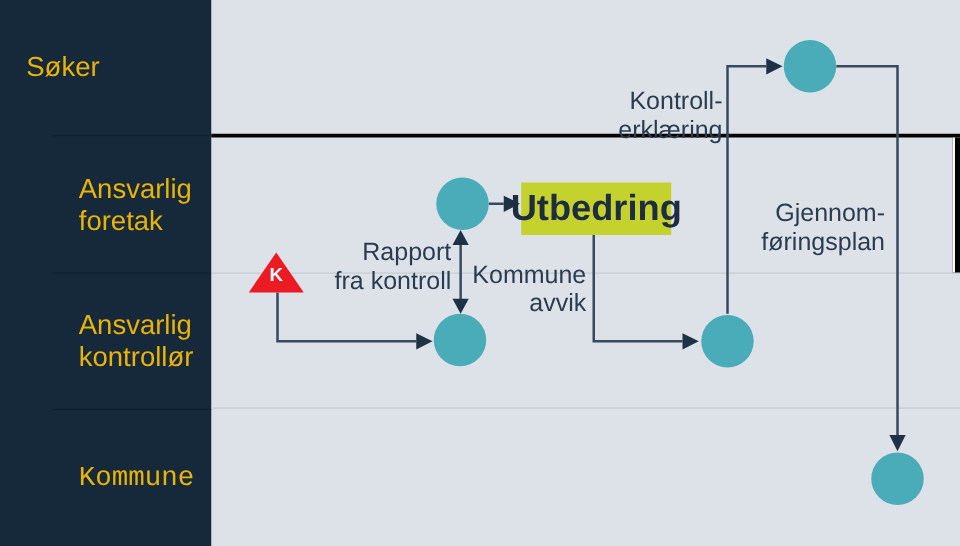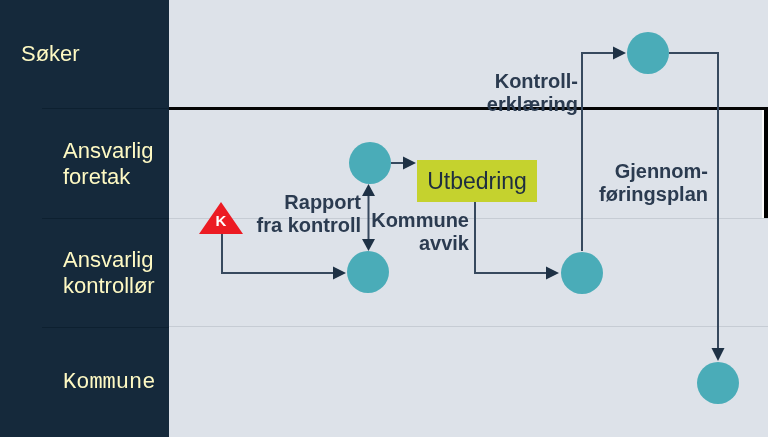--- a/index.html
+++ b/index.html
@@ -12,21 +12,21 @@
     --arrowhead:#1e3145;
     --label-text:#2b3b50;
     --lane-sep:#c6ccd4;
   }
   *{box-sizing:border-box;margin:0;padding:0;}
   body{font-family:"Liberation Sans","DejaVu Sans",sans-serif;}
   .stage{position:relative;width:768px;height:437px;background:var(--main-bg);overflow:hidden;}
 
   
   .sidebar{position:absolute;left:0;top:0;width:169px;height:437px;background:var(--sidebar-bg);}
-  .lane-row{display:flex;align-items:center;padding-left:21px;color:#fef9c3;font-size:22px;
+  .lane-row{display:flex;align-items:center;padding-left:21px;color:#eab308;font-size:22px;
             line-height:1.18;white-space:pre-line;}
   .lane-row + .lane-row{border-top:1px solid #0d2030;margin-left:42px;}
   .r1{height:108px;} .r2{height:110px;} .r3{height:109px;} .r4{height:110px;font-family:Liberation Mono, monospace;}
 
   
   .sep-black{position:absolute;left:169px;right:0;top:107px;height:3px;background:#050505;}
   .sep-light{position:absolute;left:169px;right:0;height:1px;background:var(--lane-sep);}
   .sep-2{top:218px;} .sep-3{top:326px;}
 
   
@@ -36,33 +36,33 @@
 
   
   .node{position:absolute;width:42px;height:42px;border-radius:50%;background:var(--node);}
   .n-soker{left:627px;top:32px;}
   .n-foretak{left:349px;top:142px;}
   .n-kontrollor-left{left:347px;top:251px;}
   .n-kontrollor-right{left:561px;top:252px;}
   .n-kommune{left:697px;top:362px;}
 
   
-  .process-box{position:absolute;left:417px;top:160px;width:120px;height:42px;
+  .process-box{position:absolute;left:417px;top:146px;width:120px;height:42px;
     background:var(--highlight);display:flex;align-items:center;justify-content:center;
-    color:#1e2d40;font-size:23px;font-weight:400;}
+    color:#1e2d40;font-size:29px;font-weight:700;}
 
   
   .tri{position:absolute;left:199px;top:202px;width:0;height:0;
     border-left:22px solid transparent;border-right:22px solid transparent;
     border-bottom:32px solid var(--alert);}
   .tri-letter{position:absolute;left:-22px;top:10px;width:44px;text-align:center;
     color:#fff;font-size:15px;font-weight:700;}
 
   
-  .edge-label{position:absolute;color:var(--label-text);font-size:20px;font-weight:700;
+  .edge-label{position:absolute;color:var(--label-text);font-size:20px;font-weight:400;
     line-height:1.13;white-space:pre-line;text-align:right;}
   .lbl-kontroll{right:190px;top:70px;}
   .lbl-gjennom{right:60px;top:160px;}
   .lbl-rapport{right:407px;top:191px;}
   .lbl-lukket{right:299px;top:209px;}
 
   
   .clipped-bar{position:absolute;left:762px;top:110px;width:6px;height:108px;
     background:#000;border-left:2px solid #fafafa;}
 </style>

